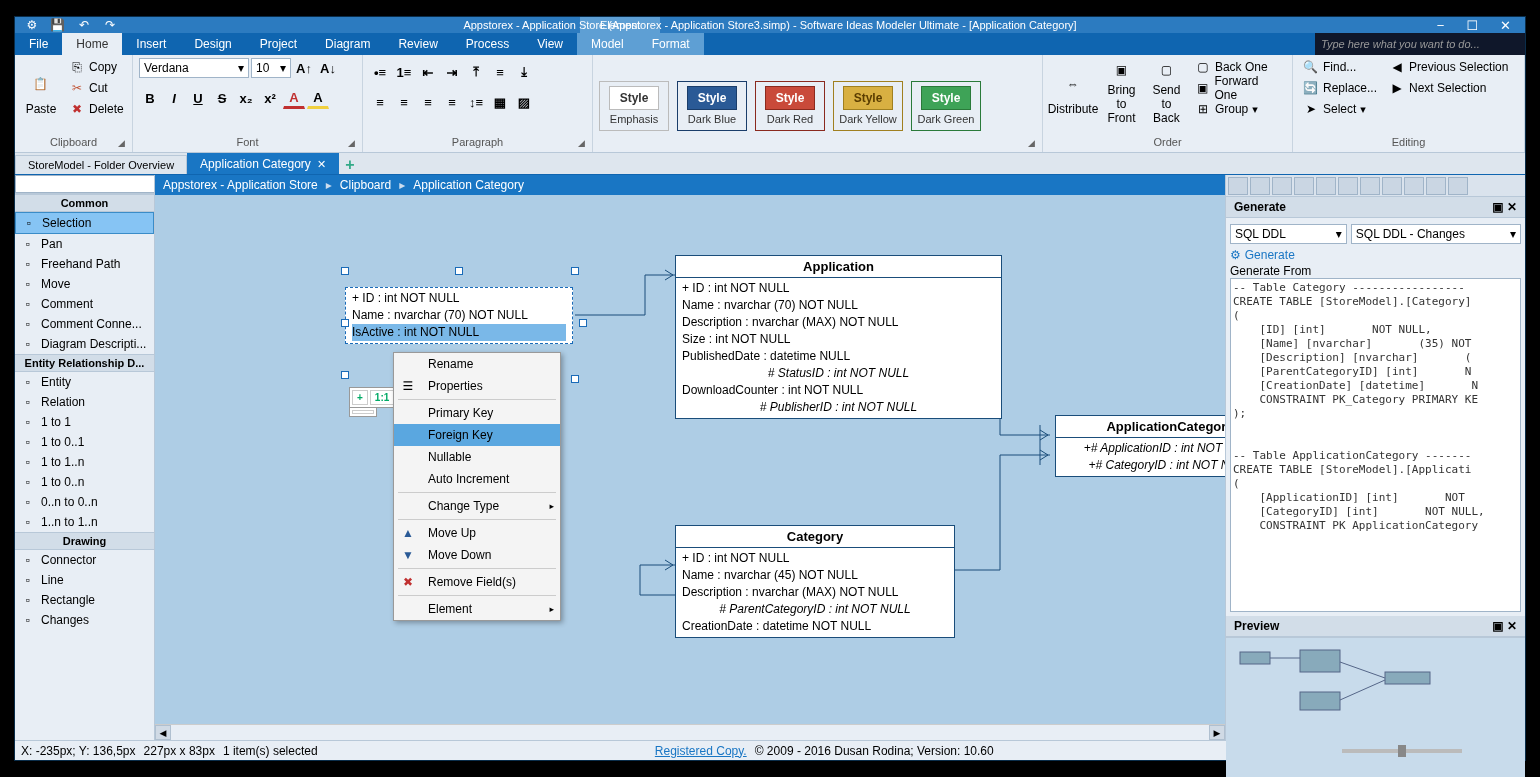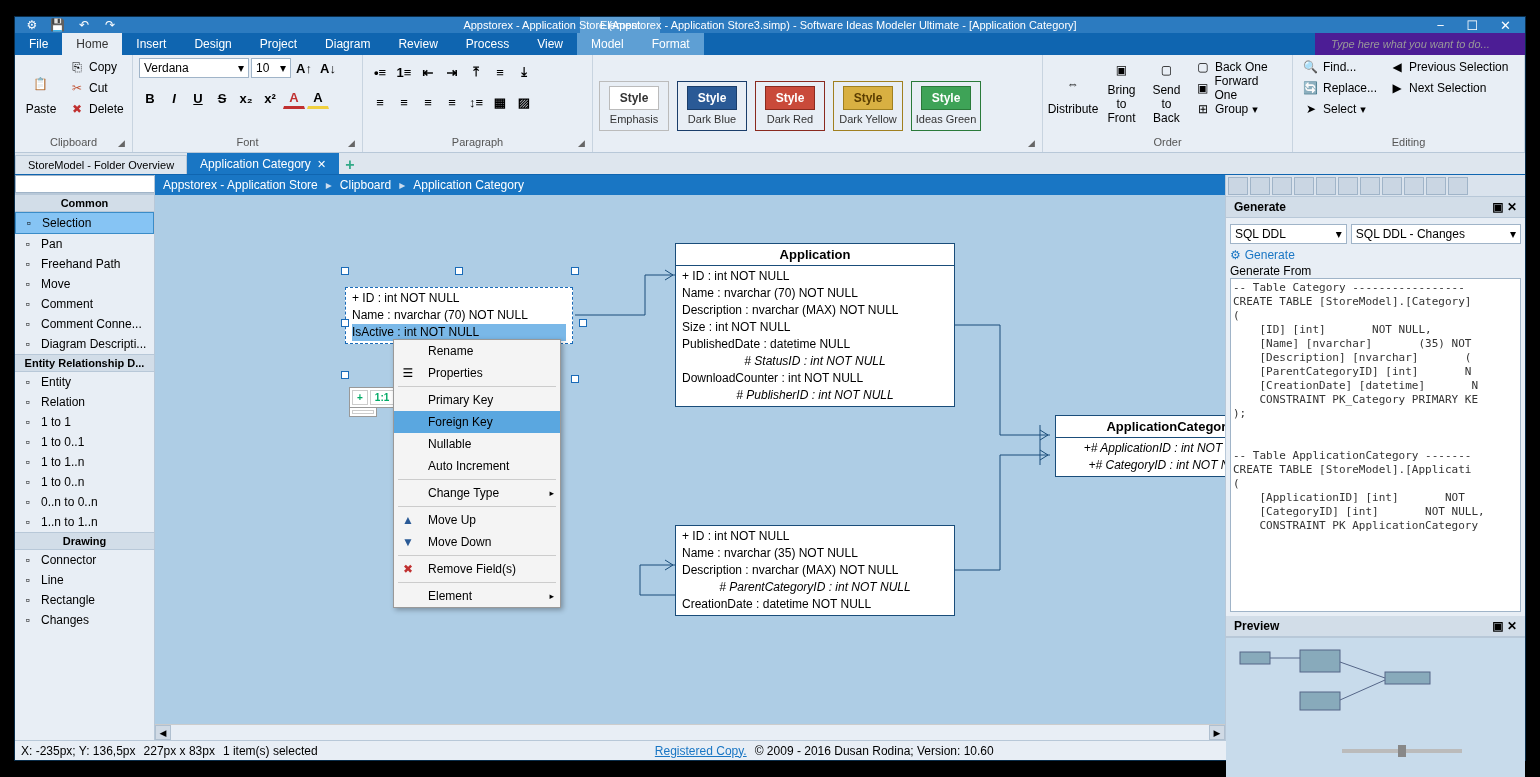--- a/index.html
+++ b/index.html
@@ -9,21 +9,21 @@
 .qat{display:flex;align-items:center;gap:8px;padding:0 8px;}
 .qat-icon{width:18px;height:14px;display:inline-flex;align-items:center;justify-content:center;color:#fff;}
 .titlebar-center{position:absolute;left:50%;transform:translateX(-50%);font-size:11px;}
 .element-tab{background:#5e9fd4;padding:2px 20px;color:#fff;font-size:11px;position:absolute;left:565px;top:0;height:16px;line-height:12px;}
 .wincontrols{margin-left:auto;display:flex;gap:22px;padding-right:14px;}
 .wincontrols span{font-size:13px;cursor:pointer;}
 .menubar{height:22px;background:#0f65b0;display:flex;align-items:stretch;color:#fff;}
 .menubar .tab{padding:0 14px;line-height:22px;cursor:pointer;font-size:12px;}
 .menubar .tab.file{background:#0f65b0;}
 .menubar .tab.active{background:#e8eef5;color:#333;}
-.menubar .search{margin-left:auto;width:210px;background:#4c1d95;color:#999;padding:0 16px;line-height:22px;font-style:italic;font-size:11px;}
+.menubar .search{margin-left:auto;width:210px;background:#0f172a;color:#999;padding:0 6px;line-height:22px;font-style:italic;font-size:11px;}
 .ribbon{height:98px;background:#e8eef5;border-bottom:1px solid #b8c8d8;display:flex;}
 .rgroup{border-right:1px solid #c8d4e0;padding:2px 6px 2px 6px;display:flex;flex-direction:column;position:relative;}
 .rgroup-label{text-align:center;font-size:11px;color:#555;height:16px;line-height:16px;}
 .rgroup-body{flex:1;display:flex;align-items:flex-start;gap:4px;}
 .bigbtn{display:flex;flex-direction:column;align-items:center;justify-content:center;padding:2px 4px;cursor:pointer;text-align:center;font-size:11px;width:48px;height:70px;}
 .bigbtn .ic{width:32px;height:32px;margin-bottom:2px;display:flex;align-items:center;justify-content:center;}
 .smallbtns{display:flex;flex-direction:column;gap:1px;}
 .smallbtn{display:flex;align-items:center;gap:4px;padding:1px 4px;cursor:pointer;font-size:11px;height:20px;}
 .smallbtn .ic{width:16px;height:16px;display:inline-flex;align-items:center;justify-content:center;}
 .font-row{display:flex;gap:2px;align-items:center;height:22px;}
@@ -219,21 +219,21 @@
           <div class="style-btn" style="border-color: rgb(138, 42, 30);">
             <div class="style-swatch" style="background:#c94a3a;color:#ffffff;border-color:#8a2a1e">Style</div>
             <div class="style-label">Dark Red</div>
           </div>
           <div class="style-btn" style="border-color: rgb(160, 128, 32);">
             <div class="style-swatch" style="background:#d8b042;color:#5a3d00;border-color:#a08020">Style</div>
             <div class="style-label">Dark Yellow</div>
           </div>
           <div class="style-btn" style="border-color: rgb(42, 122, 58);">
             <div class="style-swatch" style="background:#3ea357;color:#ffffff;border-color:#2a7a3a">Style</div>
-            <div class="style-label">Ideas Green</div>
+            <div class="style-label">Dark Green</div>
           </div>
         </div>
       <div class="dlaunch">◢</div>
     </div>
 
     <div class="rgroup" style="width:250px">
       <div class="rgroup-body">
         <div class="bigbtn">
             <div class="ic">⇔</div>
             <span>Distribute</span>
@@ -427,53 +427,54 @@
         <div class="handle" style="left:416px;top:180px"></div>
 
         <div class="rel-table" style="left:194px;top:192px">
           <div class="rel-cell" style="color:#0a6">+</div>
           <div class="rel-cell">1:1</div>
         </div>
         <div class="rel-table" style="left:194px;top:212px">
           <div class="rel-cell" style="width:22px"></div>
         </div>
 
-        <div class="entity" style="left:520px;top:48px;width:280px">
+        <div class="entity" style="left:520px;top:60px;width:327px">
           <div class="entity-title">Application</div>
           <div class="entity-body" id="ent-app">
               <div>+ ID : int NOT NULL</div>
               <div>Name : nvarchar (70)  NOT NULL</div>
               <div>Description : nvarchar (MAX)  NOT NULL</div>
               <div>Size : int NOT NULL</div>
               <div>PublishedDate : datetime NULL</div>
               <div class="fk"># StatusID : int NOT NULL</div>
               <div>DownloadCounter : int NOT NULL</div>
               <div class="fk"># PublisherID : int NOT NULL</div>
             </div>
         </div>
 
         <div class="entity" style="left:520px;top:330px;width:280px">
+          <div class="entity-title">Category</div>
           <div class="entity-body" id="ent-cat">
               <div>+ ID : int NOT NULL</div>
-              <div>Name : nvarchar (35)  NOT NULL</div>
+              <div>Name : nvarchar (45)  NOT NULL</div>
               <div>Description : nvarchar (MAX)  NOT NULL</div>
               <div class="fk"># ParentCategoryID : int NOT NULL</div>
               <div>CreationDate : datetime NOT NULL</div>
             </div>
         </div>
 
         <div class="entity" style="left:900px;top:220px;width:230px">
           <div class="entity-title">ApplicationCategory</div>
           <div class="entity-body" id="ent-appcat">
               <div class="fk">+# ApplicationID : int NOT NULL</div>
               <div class="fk">+# CategoryID : int NOT NULL</div>
             </div>
         </div>
 
-        <div class="ctxmenu" style="left:238px;top:144px">
+        <div class="ctxmenu" style="left:238px;top:157px">
           <div class="item">Rename</div>
           <div class="item"><span class="cic">☰</span><span>Properties</span></div>
           <div class="sep"></div>
           <div class="item">Primary Key</div>
           <div class="item hov">Foreign Key</div>
           <div class="item">Nullable</div>
           <div class="item">Auto Increment</div>
           <div class="sep"></div>
           <div class="item"><span>Change Type</span><span class="arr">▸</span></div>
           <div class="sep"></div>

